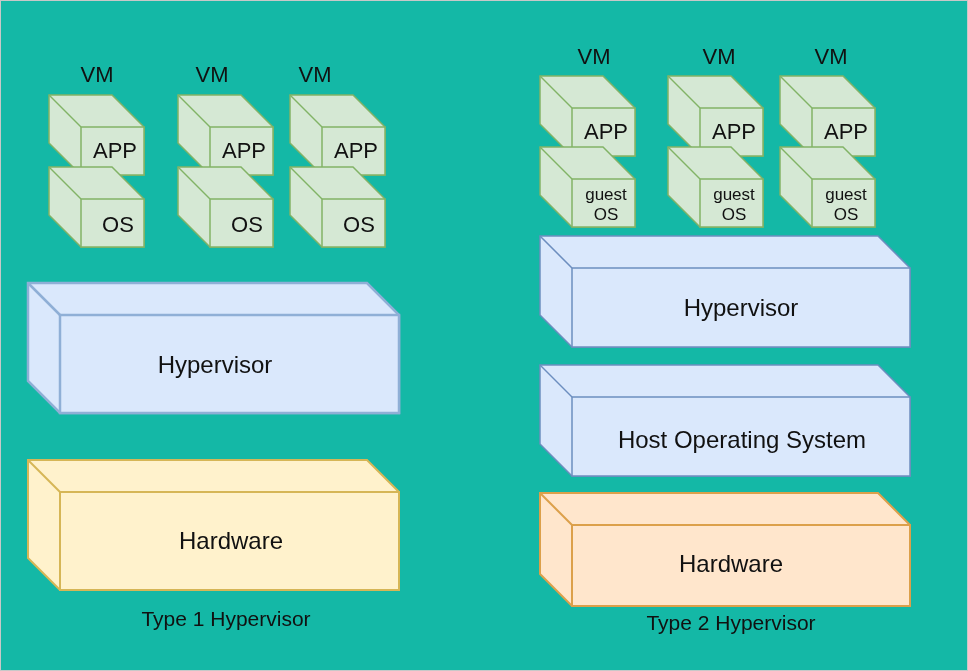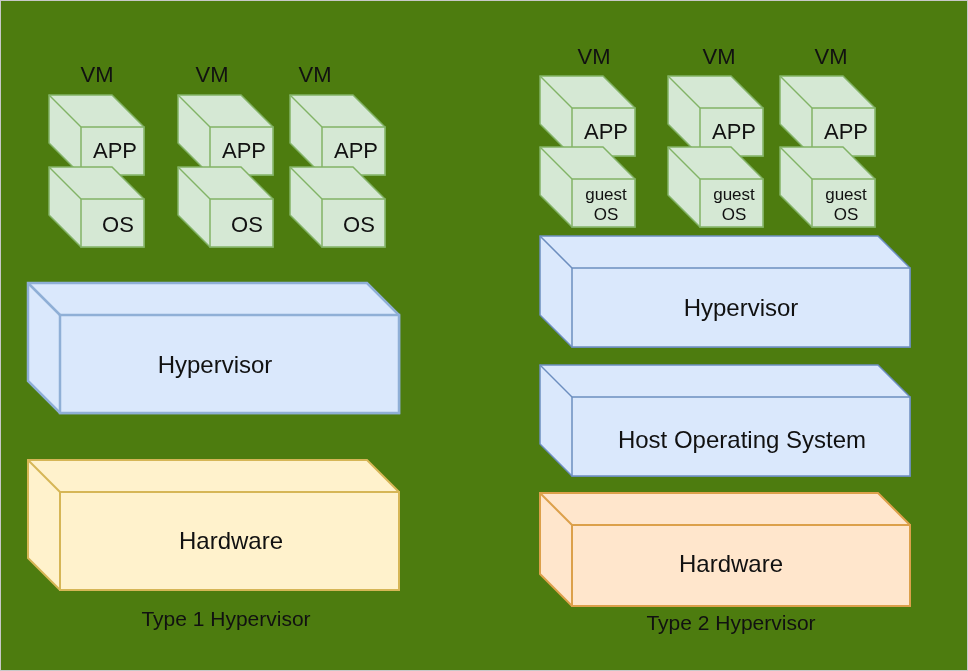--- a/index.html
+++ b/index.html
@@ -1,19 +1,19 @@
 <!DOCTYPE html>
 <html><head>
 <meta charset="utf-8">
 <style>
   html, body { margin: 0; padding: 0; background: #ffffff; }
   body { width: 968px; height: 671px; overflow: hidden; }
   #frame {
     position: absolute; left: 0; top: 0; width: 966px; height: 669px;
-    border: 1px solid #c8c8c8; background: #4d7c0f;
+    border: 1px solid #c8c8c8; background: #14b8a6;
   }
   svg { position: absolute; left: 0; top: 0; }
   .lbl { font-family: "Liberation Sans", sans-serif; fill: #111111; }
 </style>
 </head>
 <body>
 
 <div id="frame">
 <svg width="968" height="671" viewBox="0 0 968 671">
   <defs></defs>

